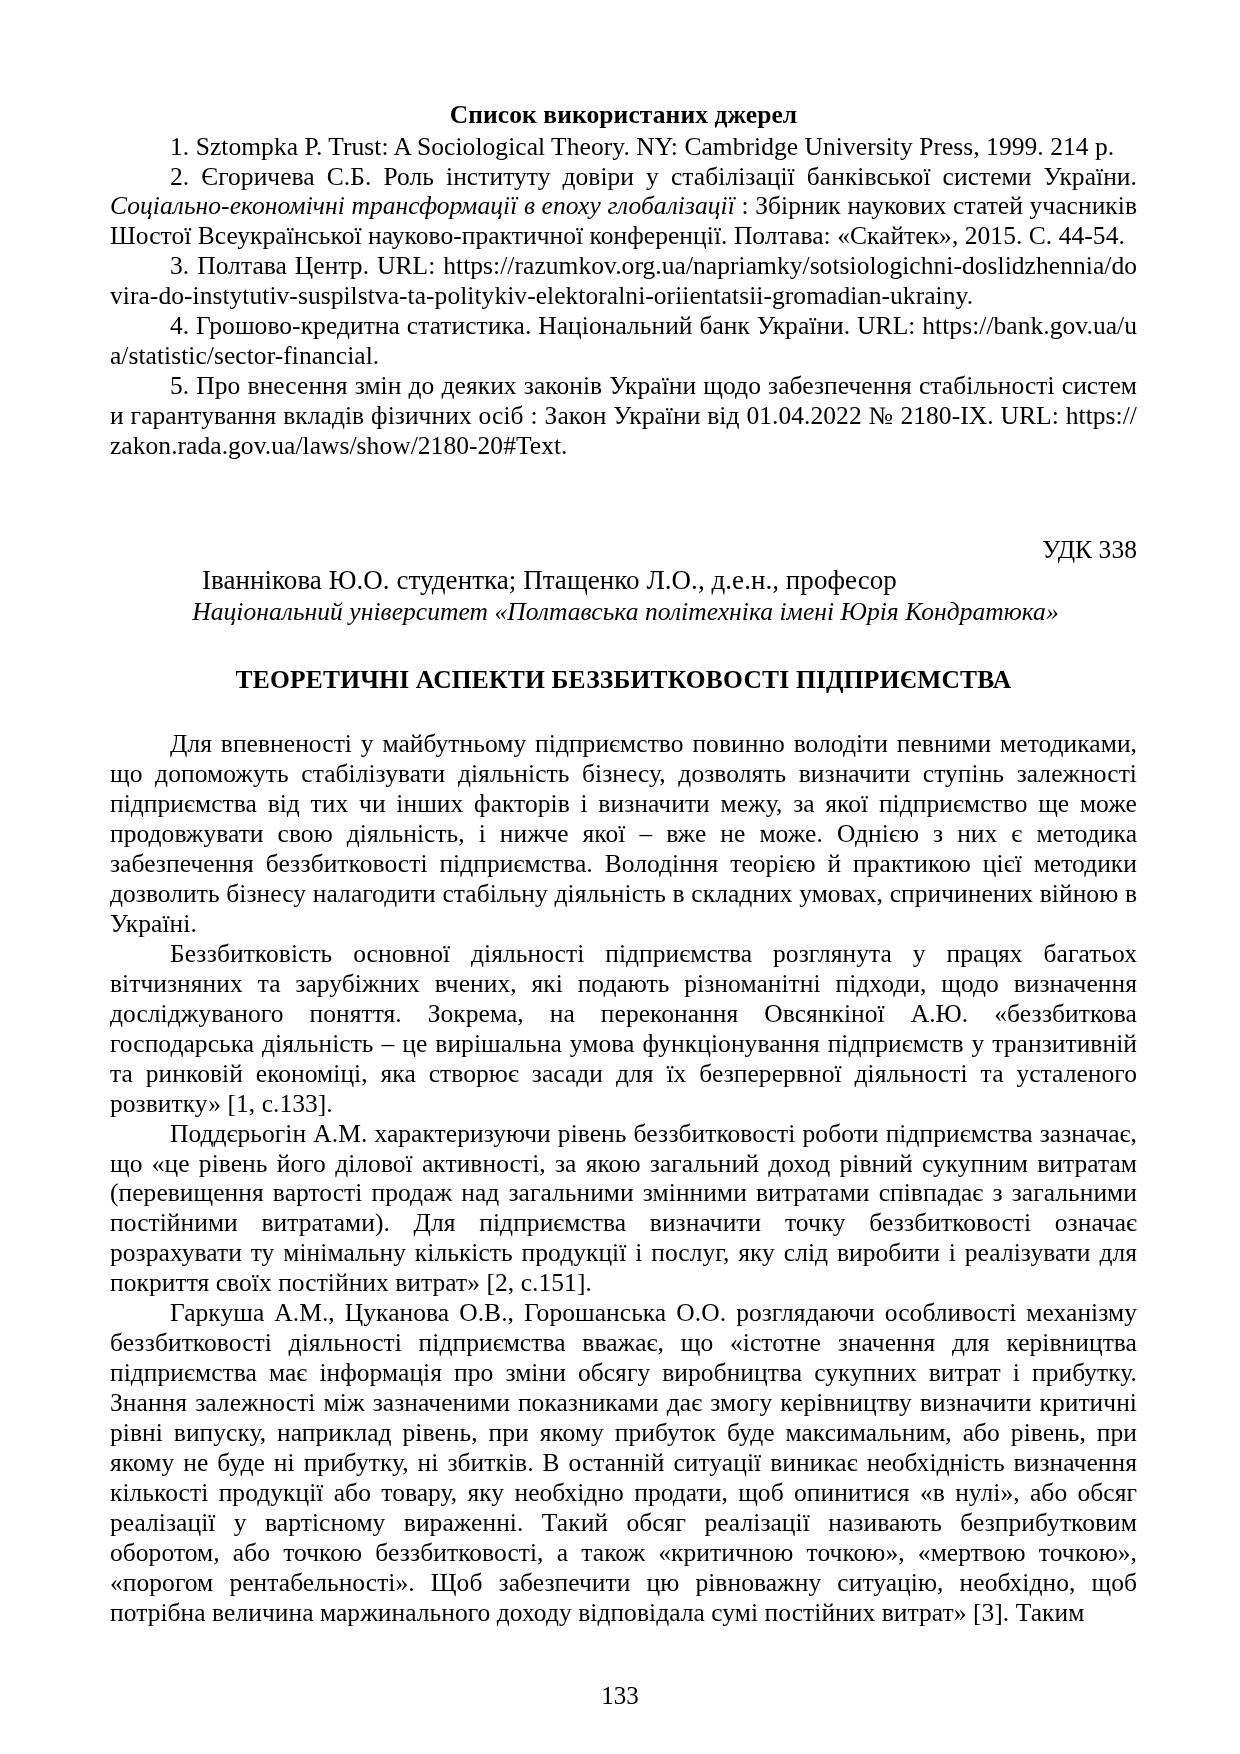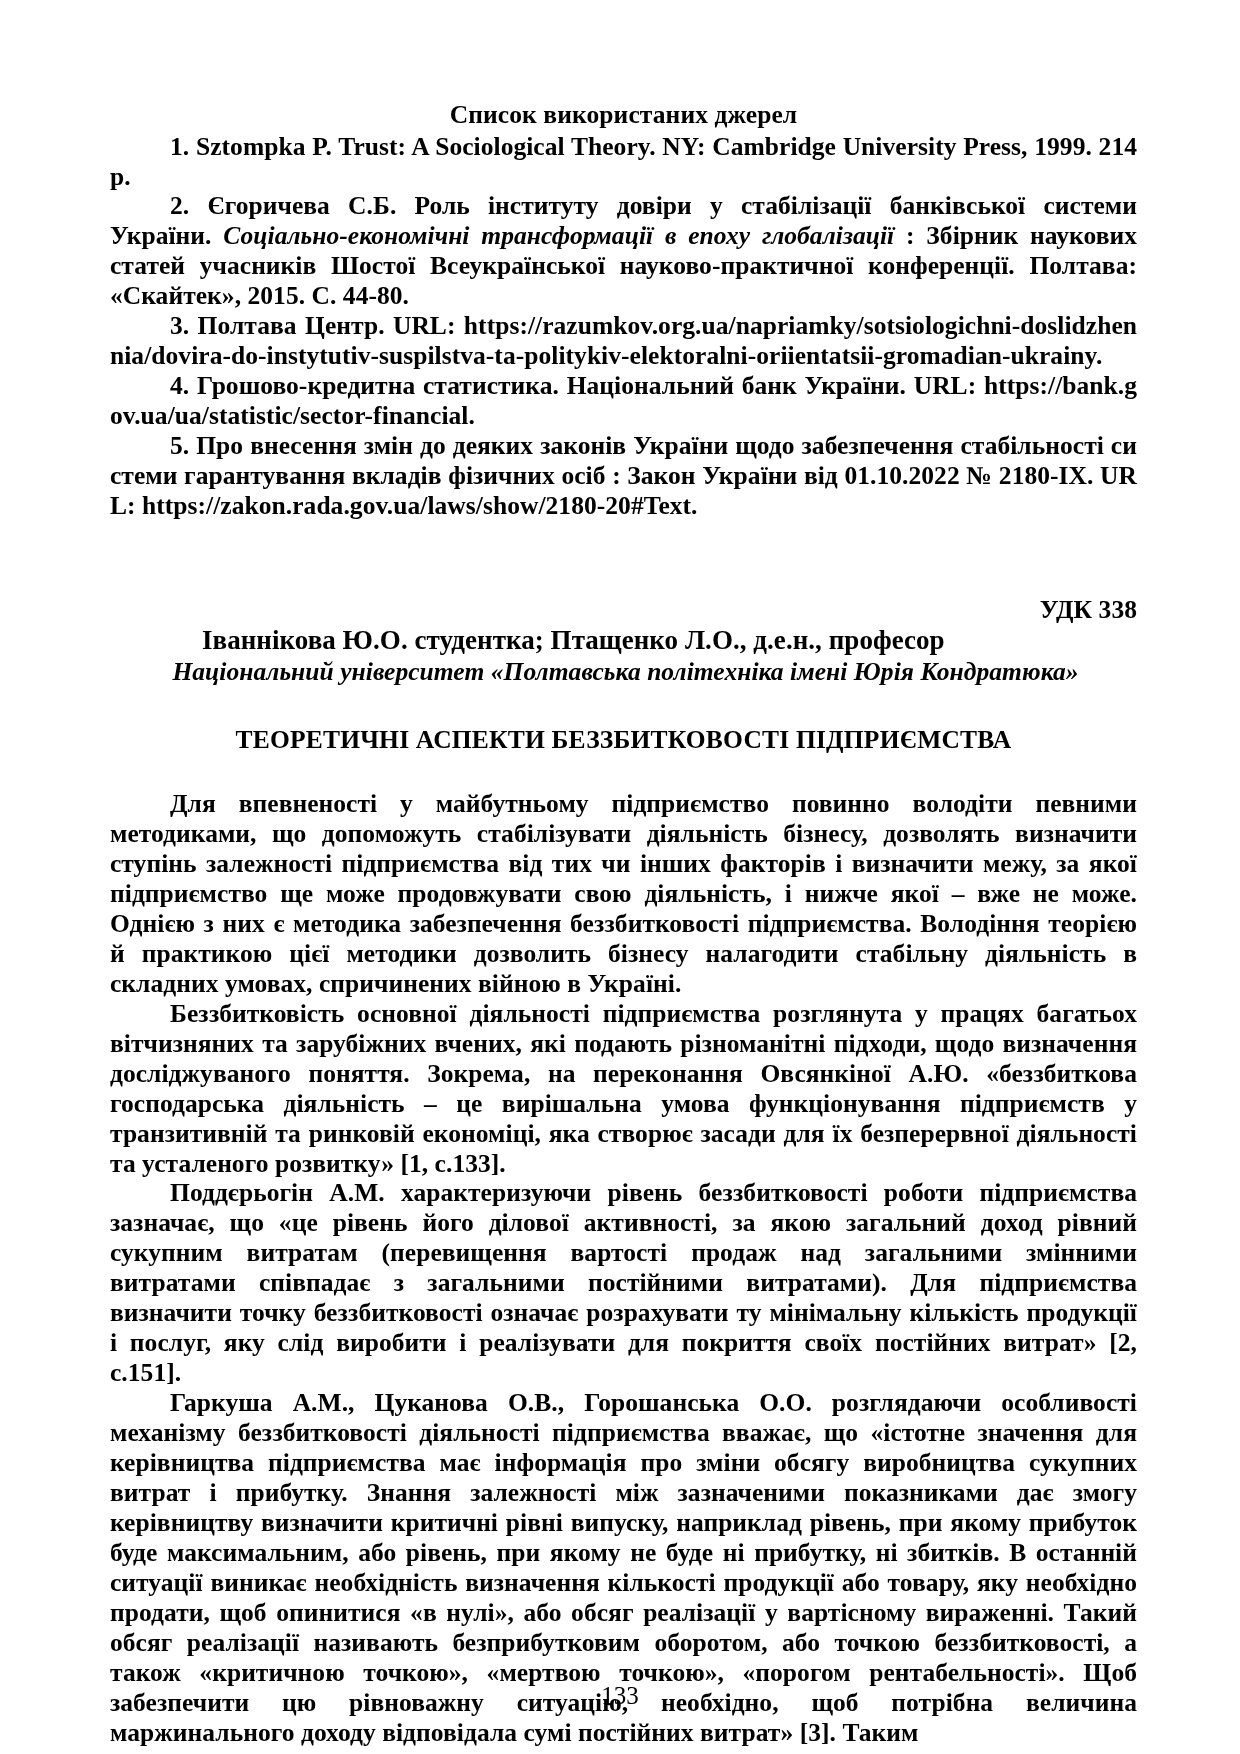--- a/index.html
+++ b/index.html
@@ -32,21 +32,20 @@
     margin: 0 0 2px 0;
     letter-spacing: 0.1px;
   }
   p {
     margin: 0;
     font-size: 25.5px;
     line-height: 1.175;
     text-align: justify;
     text-justify: inter-word;
     letter-spacing: 0.05px;
-    font-weight: bold;
   }
   p.indent {
     text-indent: 60px;
   }
   p.ref {
     text-indent: 60px;
   }
   .it { font-style: italic; }
   .break-url { word-break: break-all; }
 
@@ -93,27 +92,27 @@
 </style>
 </head>
 <body>
 
 <div class="page">
 
   <div class="refs-heading">Список використаних джерел</div>
 
   <p class="ref"><span>1.</span><span> Sztompka P. Trust: A Sociological Theory. NY: Cambridge University Press, 1999. 214 p.</span></p>
 
-  <p class="ref"><span>2.</span><span> Єгоричева С.Б. Роль інституту довіри у стабілізації банківської системи України. </span><span class="it">Соціально-економічні трансформації в епоху глобалізації</span><span> : Збірник наукових статей учасників Шостої Всеукраїнської науково-практичної конференції. Полтава: «Скайтек», 2015. С. 44-80.</span></p>
+  <p class="ref"><span>2.</span><span> Єгоричева С.Б. Роль інституту довіри у стабілізації банківської системи України. </span><span class="it">Соціально-економічні трансформації в епоху глобалізації</span><span> : Збірник наукових статей учасників Шостої Всеукраїнської науково-практичної конференції. Полтава: «Скайтек», 2015. С. 44-54.</span></p>
 
   <p class="ref break-url"><span>3.</span><span> Полтава Центр. URL: https://razumkov.org.ua/napriamky/sotsiologichni-doslidzhennia/dovira-do-instytutiv-suspilstva-ta-politykiv-elektoralni-oriientatsii-gromadian-ukrainy.</span></p>
 
   <p class="ref break-url"><span>4.</span><span> Грошово-кредитна статистика. Національний банк України. URL: https://bank.gov.ua/ua/statistic/sector-financial.</span></p>
 
-  <p class="ref break-url"><span>5.</span><span> Про внесення змін до деяких законів України щодо забезпечення стабільності системи гарантування вкладів фізичних осіб : Закон України від 01.10.2022 № 2180-IX. URL: https://zakon.rada.gov.ua/laws/show/2180-20#Text.</span></p>
+  <p class="ref break-url"><span>5.</span><span> Про внесення змін до деяких законів України щодо забезпечення стабільності системи гарантування вкладів фізичних осіб : Закон України від 01.04.2022 № 2180-IX. URL: https://zakon.rada.gov.ua/laws/show/2180-20#Text.</span></p>
 
   <div class="gap-after-refs"></div>
 
   <p class="udk">УДК 338</p>
 
   <p class="authors">Іваннікова Ю.О. студентка;  Птащенко Л.О., д.е.н., професор</p>
 
   <p class="affil">Національний університет «Полтавська політехніка імені Юрія Кондратюка»</p>
 
   <p class="paper-title">ТЕОРЕТИЧНІ АСПЕКТИ БЕЗЗБИТКОВОСТІ ПІДПРИЄМСТВА</p>

